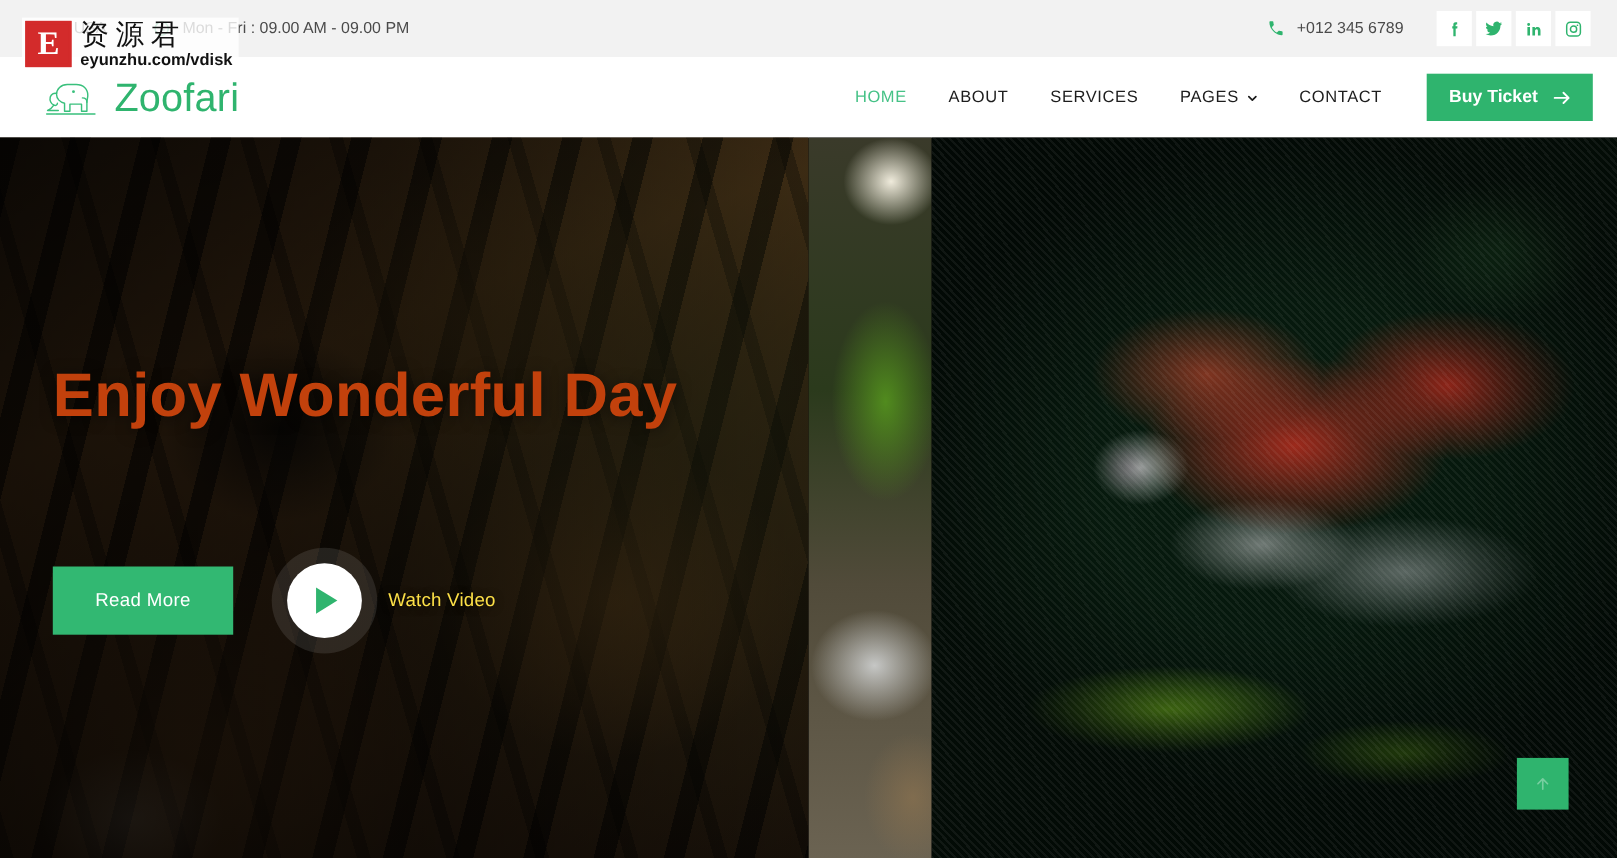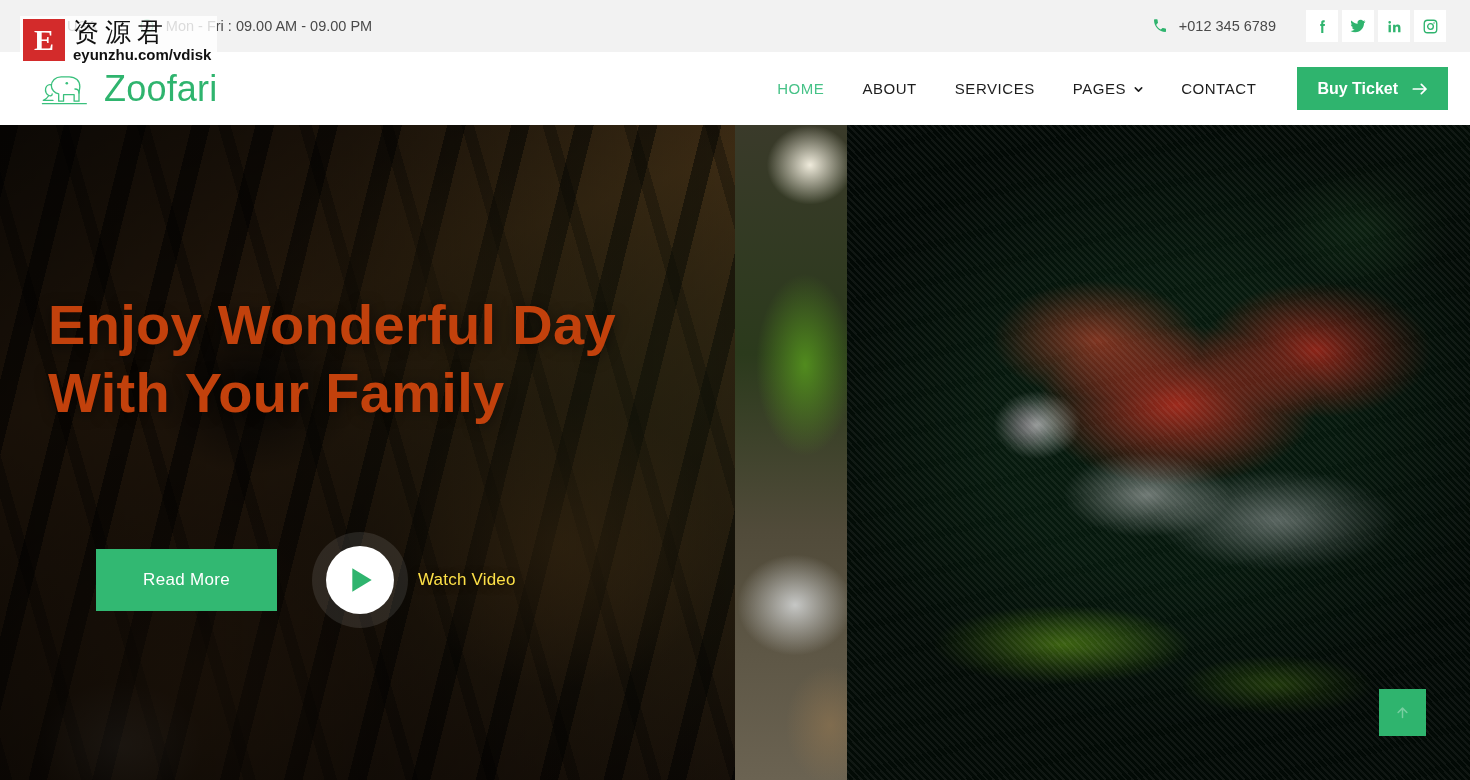--- a/index.html
+++ b/index.html
@@ -162,24 +162,23 @@
     font-weight:700;
     line-height:1.20;
     letter-spacing:.3px;
     text-shadow:0 2px 14px rgba(0,0,0,.55);
     margin-bottom:120px;
   }
   .hero-actions{ display:flex; align-items:center; }
   .btn-read{
     background:#32b872; color:#ffffff;
     border:none; cursor:pointer;
-    width:181px; height:62px;
+    width:164px; height:62px;
     font-size:17px; letter-spacing:.3px;
     font-family:"Liberation Sans", sans-serif;
-    margin-left:48px;
   }
   .watch{
     display:flex; align-items:center; gap:24px;
     margin-left:49px; cursor:pointer;
   }
   .play-circle{
     width:68px; height:68px; border-radius:50%;
     background:#ffffff;
     display:flex; align-items:center; justify-content:center;
     box-shadow:0 0 0 14px rgba(255,255,255,.10);
@@ -363,21 +362,20 @@
       <div class="sliver"></div>
     </div>
     <div class="slide s3">
       <div class="cham"></div>
     </div>
   </div>
 
   <div class="hero-content">
     <h1 class="hero-title">
       <span>Enjoy Wonderful Day</span><br>
-      <span>With Your Family</span>
     </h1>
 
     <div class="hero-actions">
       <button class="btn-read">Read More</button>
 
       <div class="watch">
         <span class="play-circle">
           <svg width="26" height="28" viewBox="0 0 24 26" fill="#2fb46e">
               <path d="M3 2l18 11L3 24z"></path>
             </svg>

